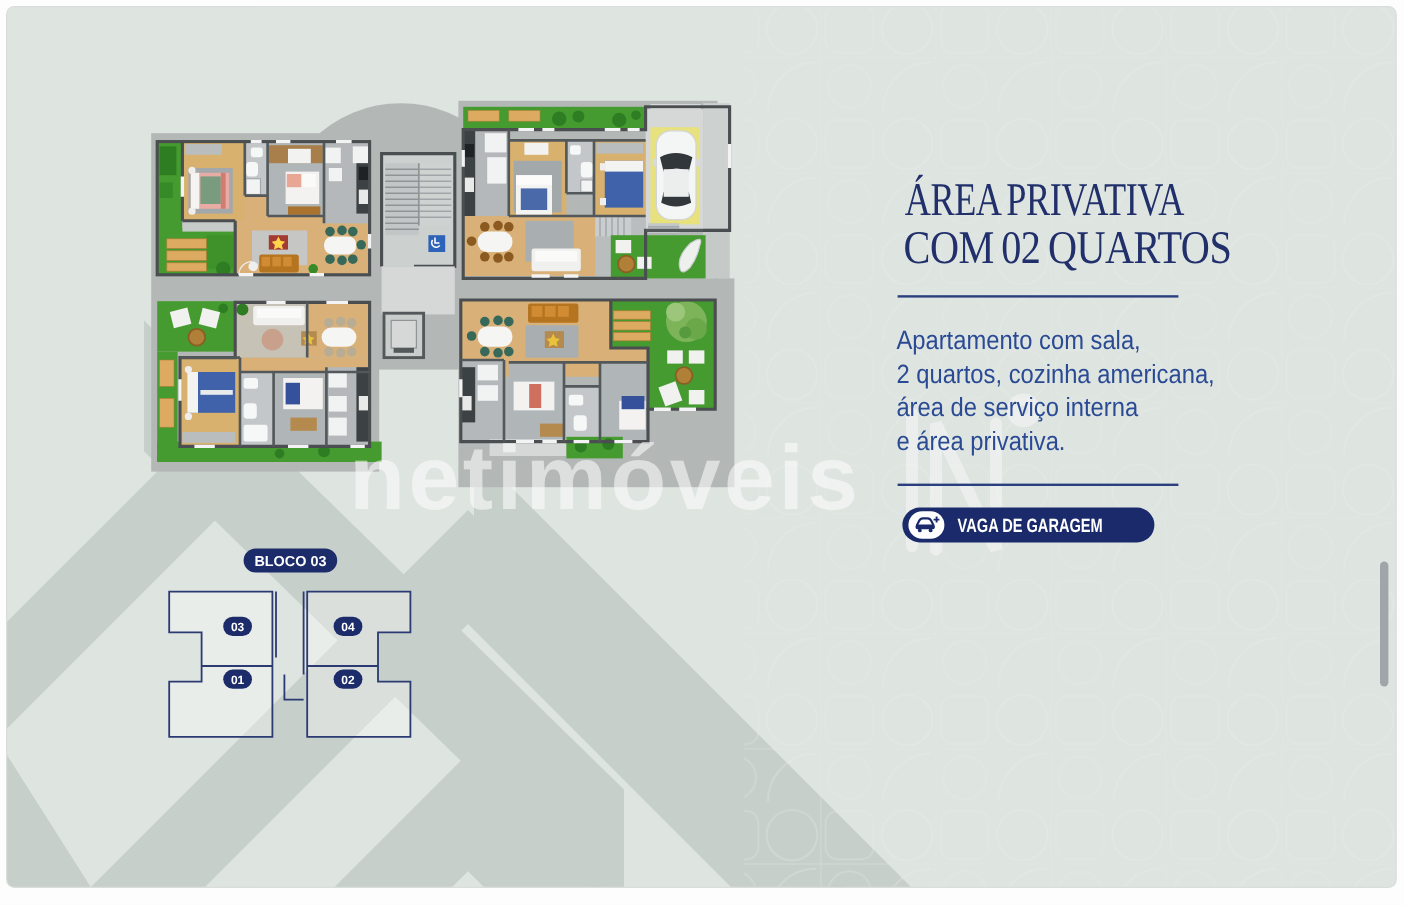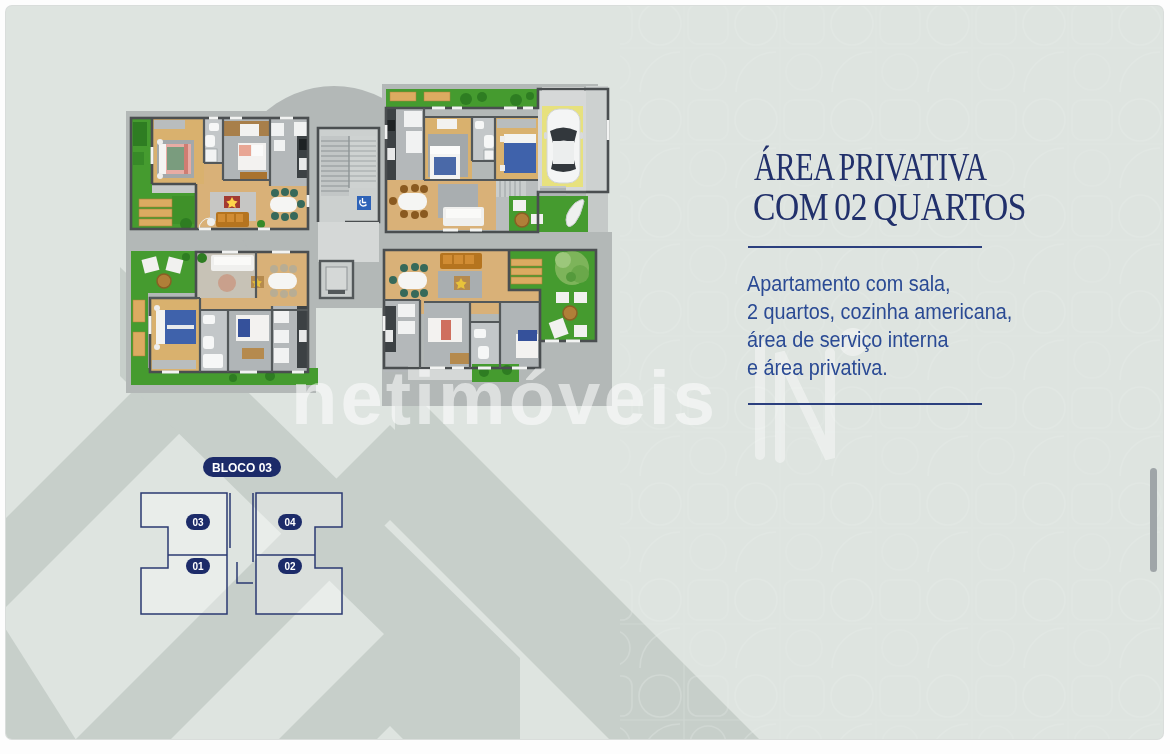--- a/index.html
+++ b/index.html
@@ -592,15 +592,28 @@
 
 <div class="abs" style="left:754px;top:146.5px;width:420px;font-family:'Liberation Serif',serif;font-size:39px;line-height:1;color:#21306b;letter-spacing:-0.5px;word-spacing:-2px;transform:scaleX(0.774);transform-origin:0 0;">ÁREA PRIVATIVA</div>
 <div class="abs" style="left:753px;top:187px;width:420px;font-family:'Liberation Serif',serif;font-size:39px;line-height:1;color:#21306b;letter-spacing:-0.5px;word-spacing:-2px;transform:scaleX(0.86);transform-origin:0 0;">COM 02 QUARTOS</div>
 
 <div class="abs" style="left:748px;top:246px;width:234px;height:0;border-top:2px solid #2b3f7e;"></div>
 
 <div class="abs" style="left:747px;top:269.8px;width:420px;font-family:'Liberation Sans',sans-serif;font-size:22px;line-height:27.9px;color:#2a4a94;transform:scaleX(0.9);transform-origin:0 0;">Apartamento com sala,<br>2 quartos, cozinha americana,<br>área de serviço interna<br>e área privativa.</div>
 
 <div class="abs" style="left:748px;top:403px;width:234px;height:0;border-top:2px solid #2b3f7e;"></div>
 
+<div class="abs" style="left:752px;top:423px;width:210px;height:29px;background:#1b2a6b;border-radius:15px;">
+
+  <div class="abs" style="left:5px;top:3px;width:30px;height:23px;background:#ffffff;border-radius:12px;"></div>
+  <svg class="abs" style="left:9px;top:6px" width="22" height="17" viewBox="0 0 22 17">
+        <path d="M3,9 l2,-4 q1,-2 3,-2 h4 q2,0 3,2 l2,4" fill="none" stroke="#1b2a6b" stroke-width="1.8"></path>
+        <rect x="2" y="8" width="16" height="4" rx="1.5" fill="#1b2a6b"></rect>
+        <circle cx="5.5" cy="13" r="1.6" fill="#1b2a6b"></circle>
+        <circle cx="14.5" cy="13" r="1.6" fill="#1b2a6b"></circle>
+        <path d="M17,4 h5 M19.5,1.5 v5" stroke="#1b2a6b" stroke-width="1.6"></path>
+      </svg>
+
+  <div class="abs" style="left:46px;top:6.5px;font-family:'Liberation Sans',sans-serif;font-weight:bold;font-size:16px;letter-spacing:0px;color:#ffffff;transform:scaleX(0.76);transform-origin:0 0;">VAGA DE GARAGEM</div>
+</div>
 
 <div class="abs" style="left:1150px;top:468px;width:7px;height:104px;background:#9fa5a8;border-radius:4px;"></div>
 </div>
 
 </body></html>

